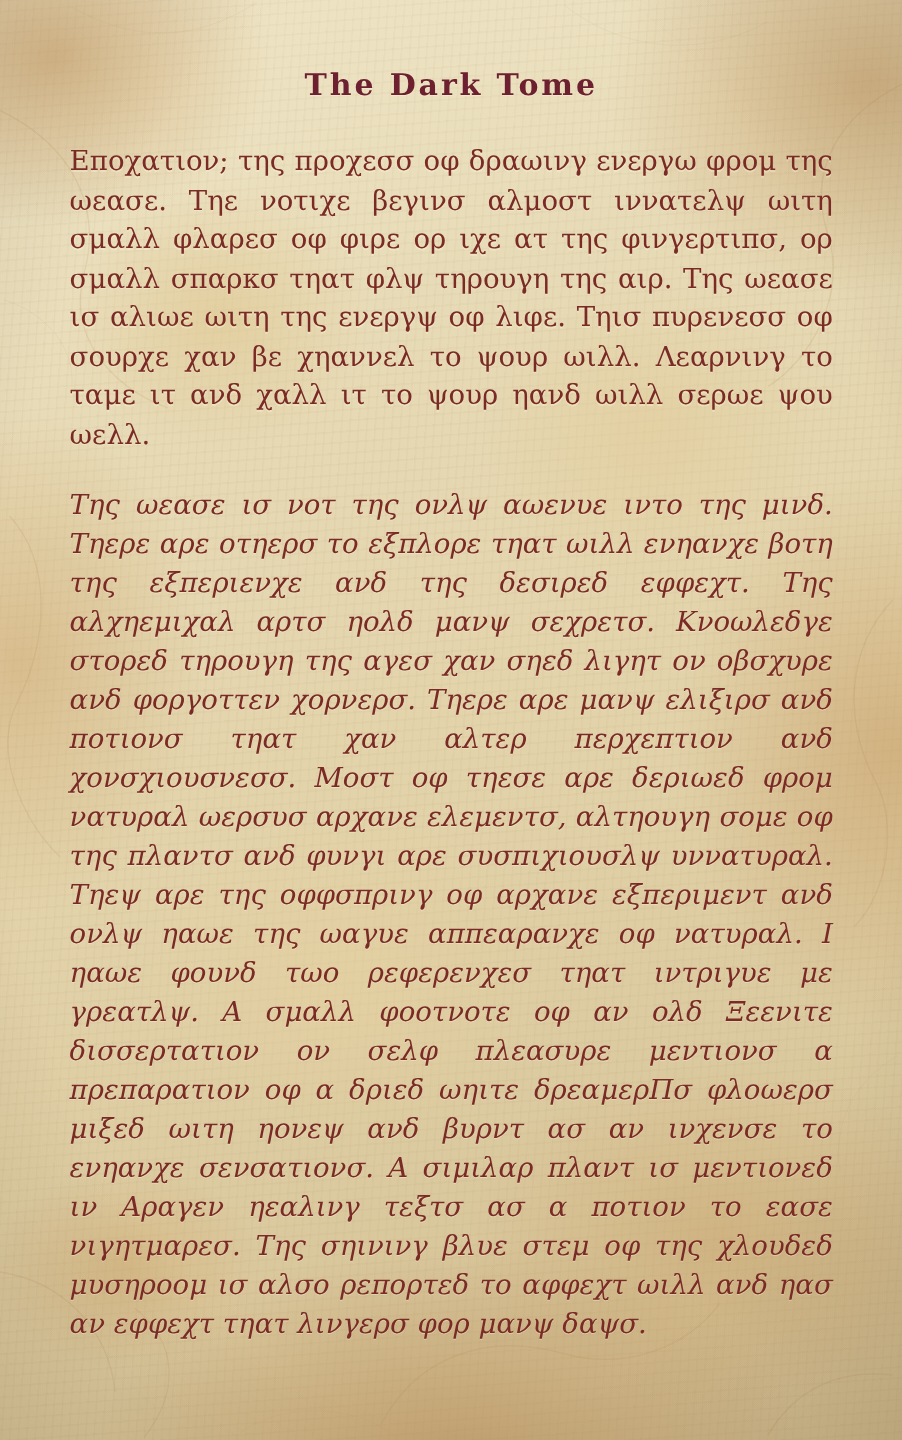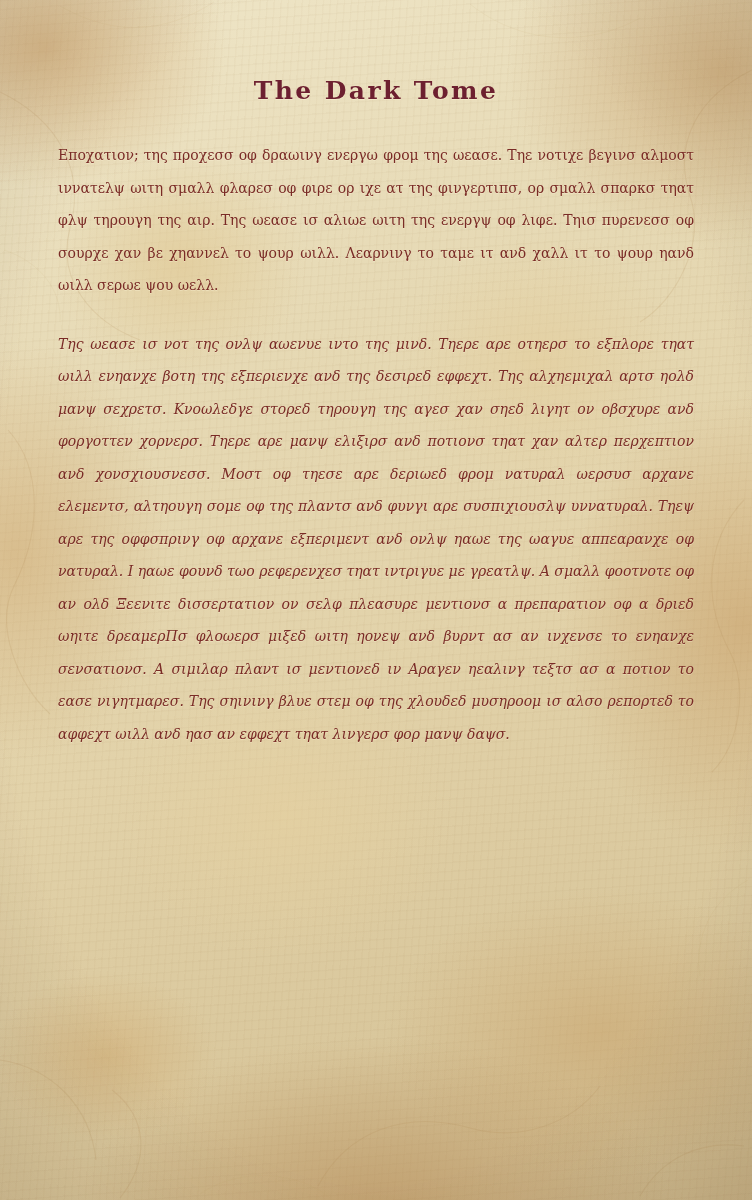--- a/index.html
+++ b/index.html
@@ -43,36 +43,36 @@
   
   .veins {
     position: absolute;
     inset: 0;
     pointer-events: none;
     opacity: 0.5;
   }
   .content {
     position: relative;
     z-index: 3;
-    padding: 76px 58px 40px 58px;
+    padding: 56px 58px 40px 58px;
     box-sizing: border-box;
   }
   .title {
     text-align: center;
     font-family: "DejaVu Serif", "Liberation Serif", serif;
     font-size: 25px;
     font-weight: bold;
     letter-spacing: 2.4px;
     color: #6d2030;
     margin: 0 0 34px 0;
     text-shadow: 0 1px 0 rgba(255,246,214,0.45);
   }
   .para {
     font-family: "DejaVu Serif", "Liberation Serif", serif;
-    font-size: 14px;
+    font-size: 23px;
     line-height: 32.5px;
     color: #7a2b26;
     text-align: justify;
     text-justify: inter-word;
     margin: 0 0 26px 0;
     text-shadow: 0 1px 0 rgba(255,248,220,0.35);
   }
   .para:last-child { margin-bottom: 0; font-style: italic; }
 </style>
 </head>

